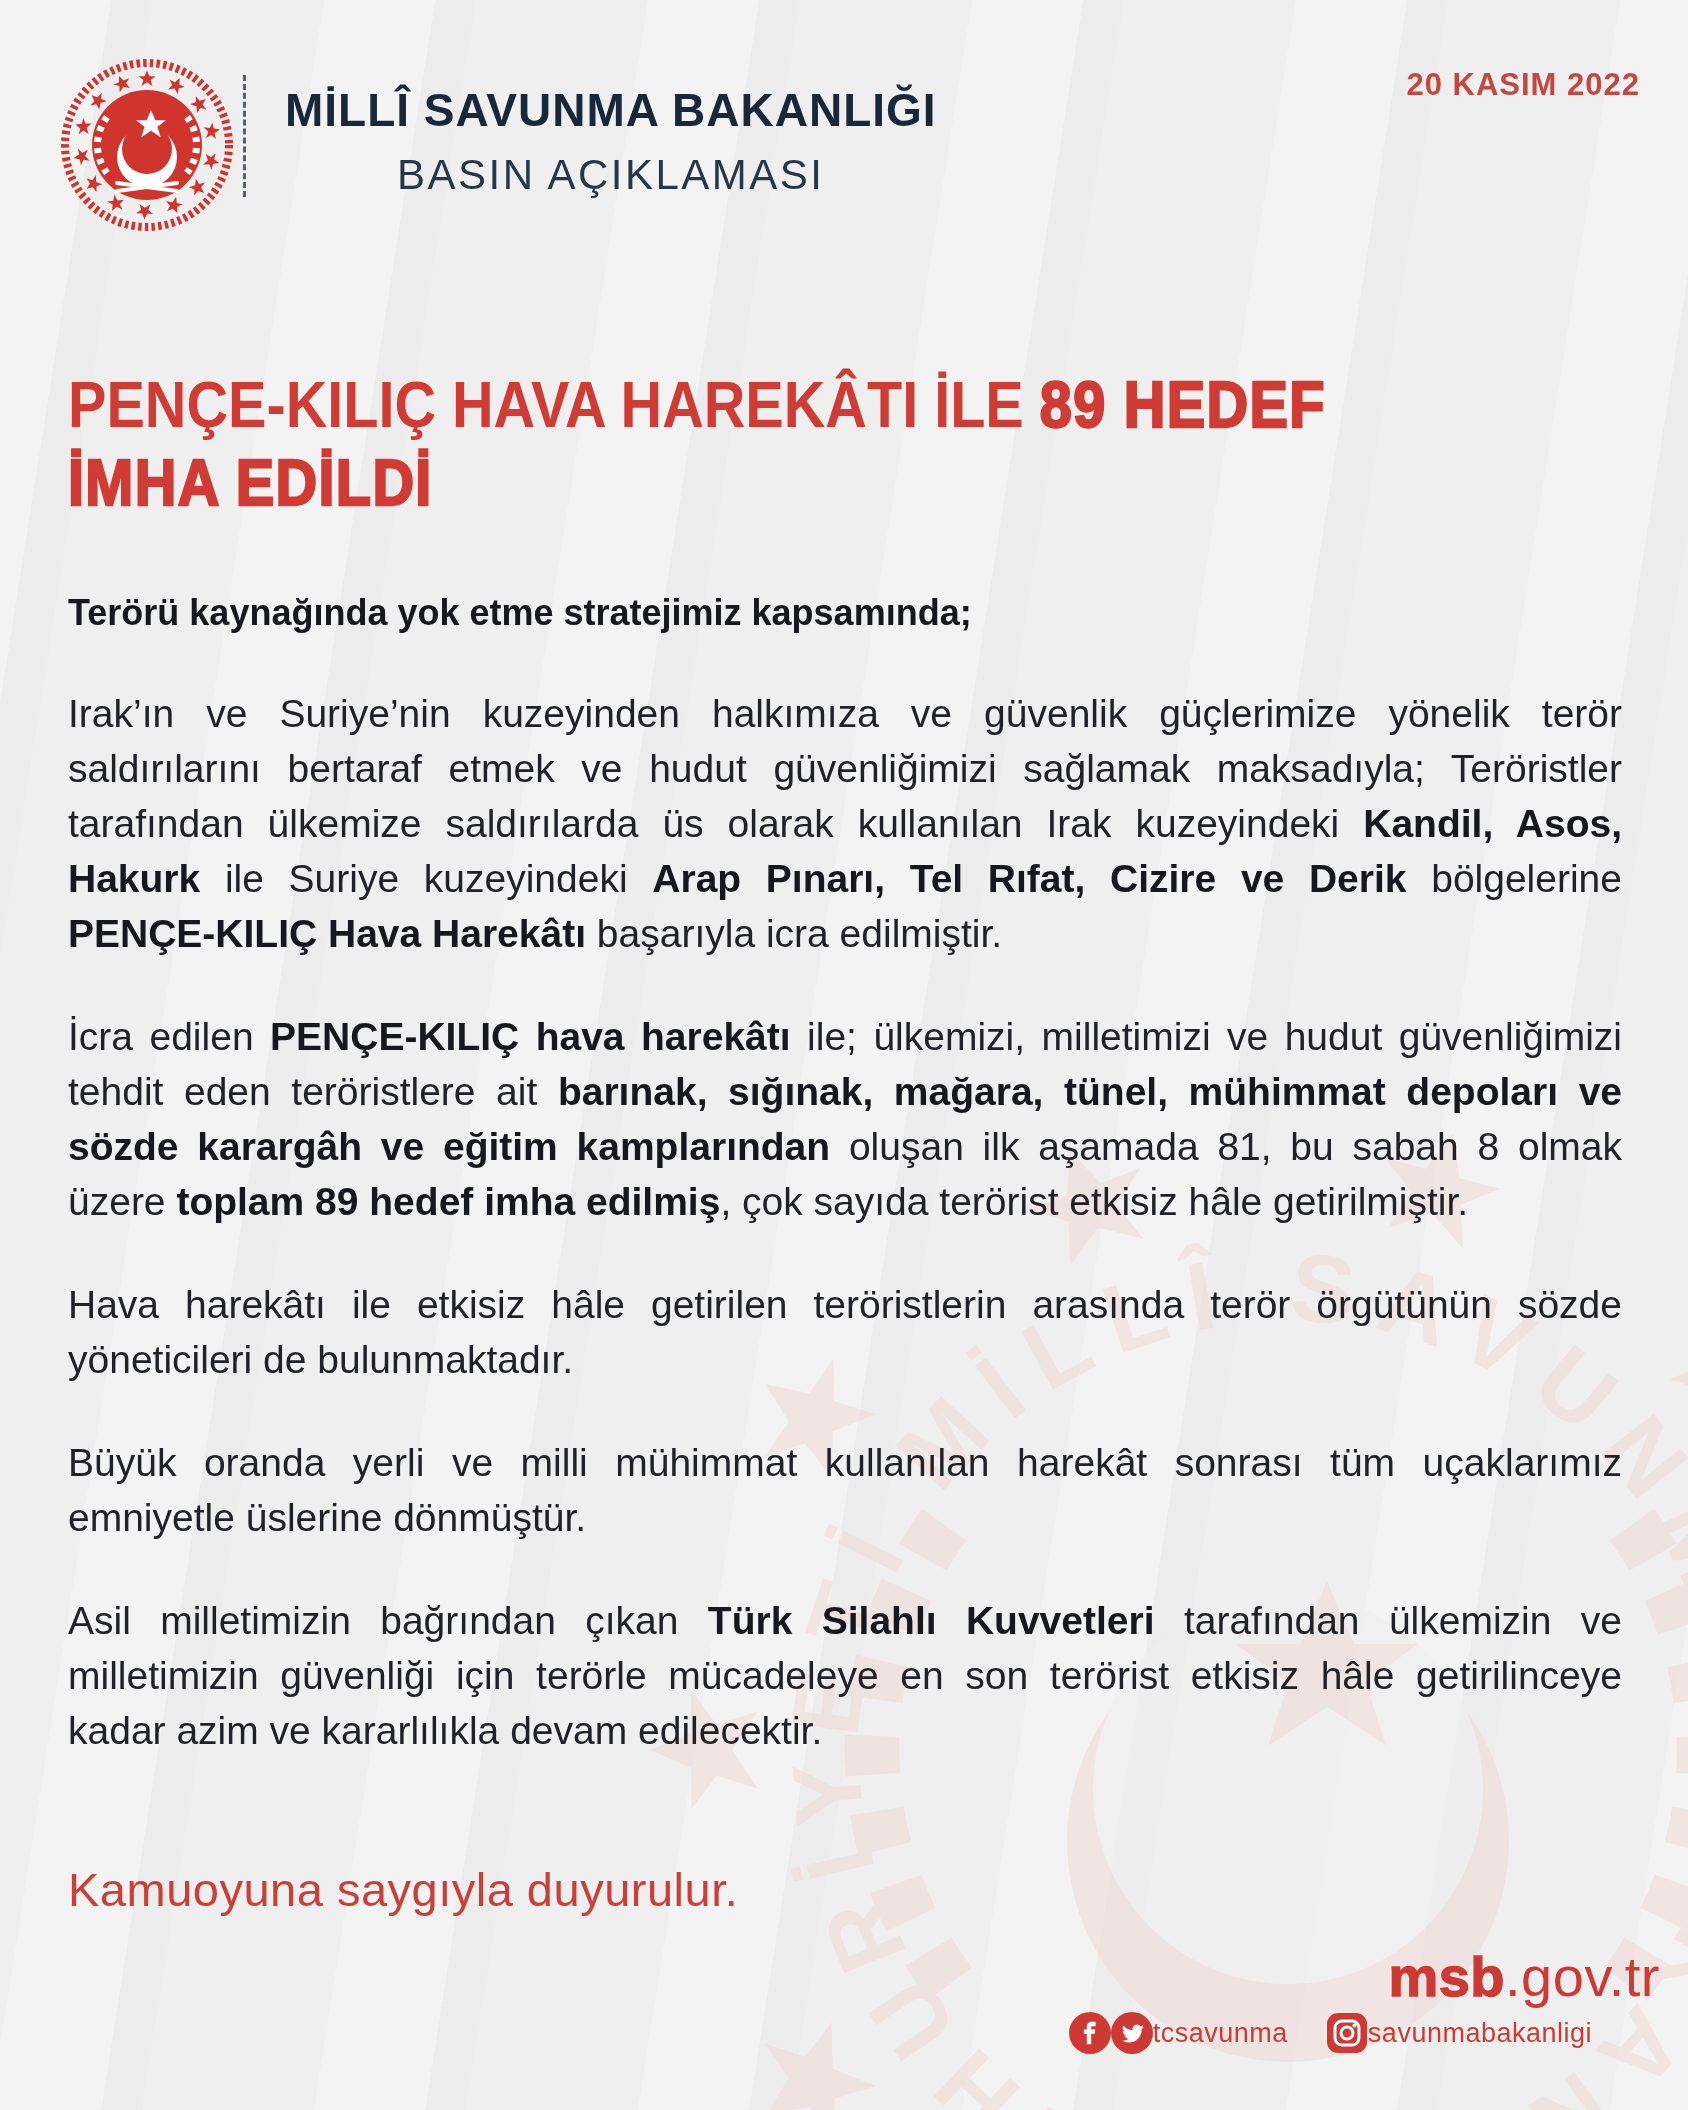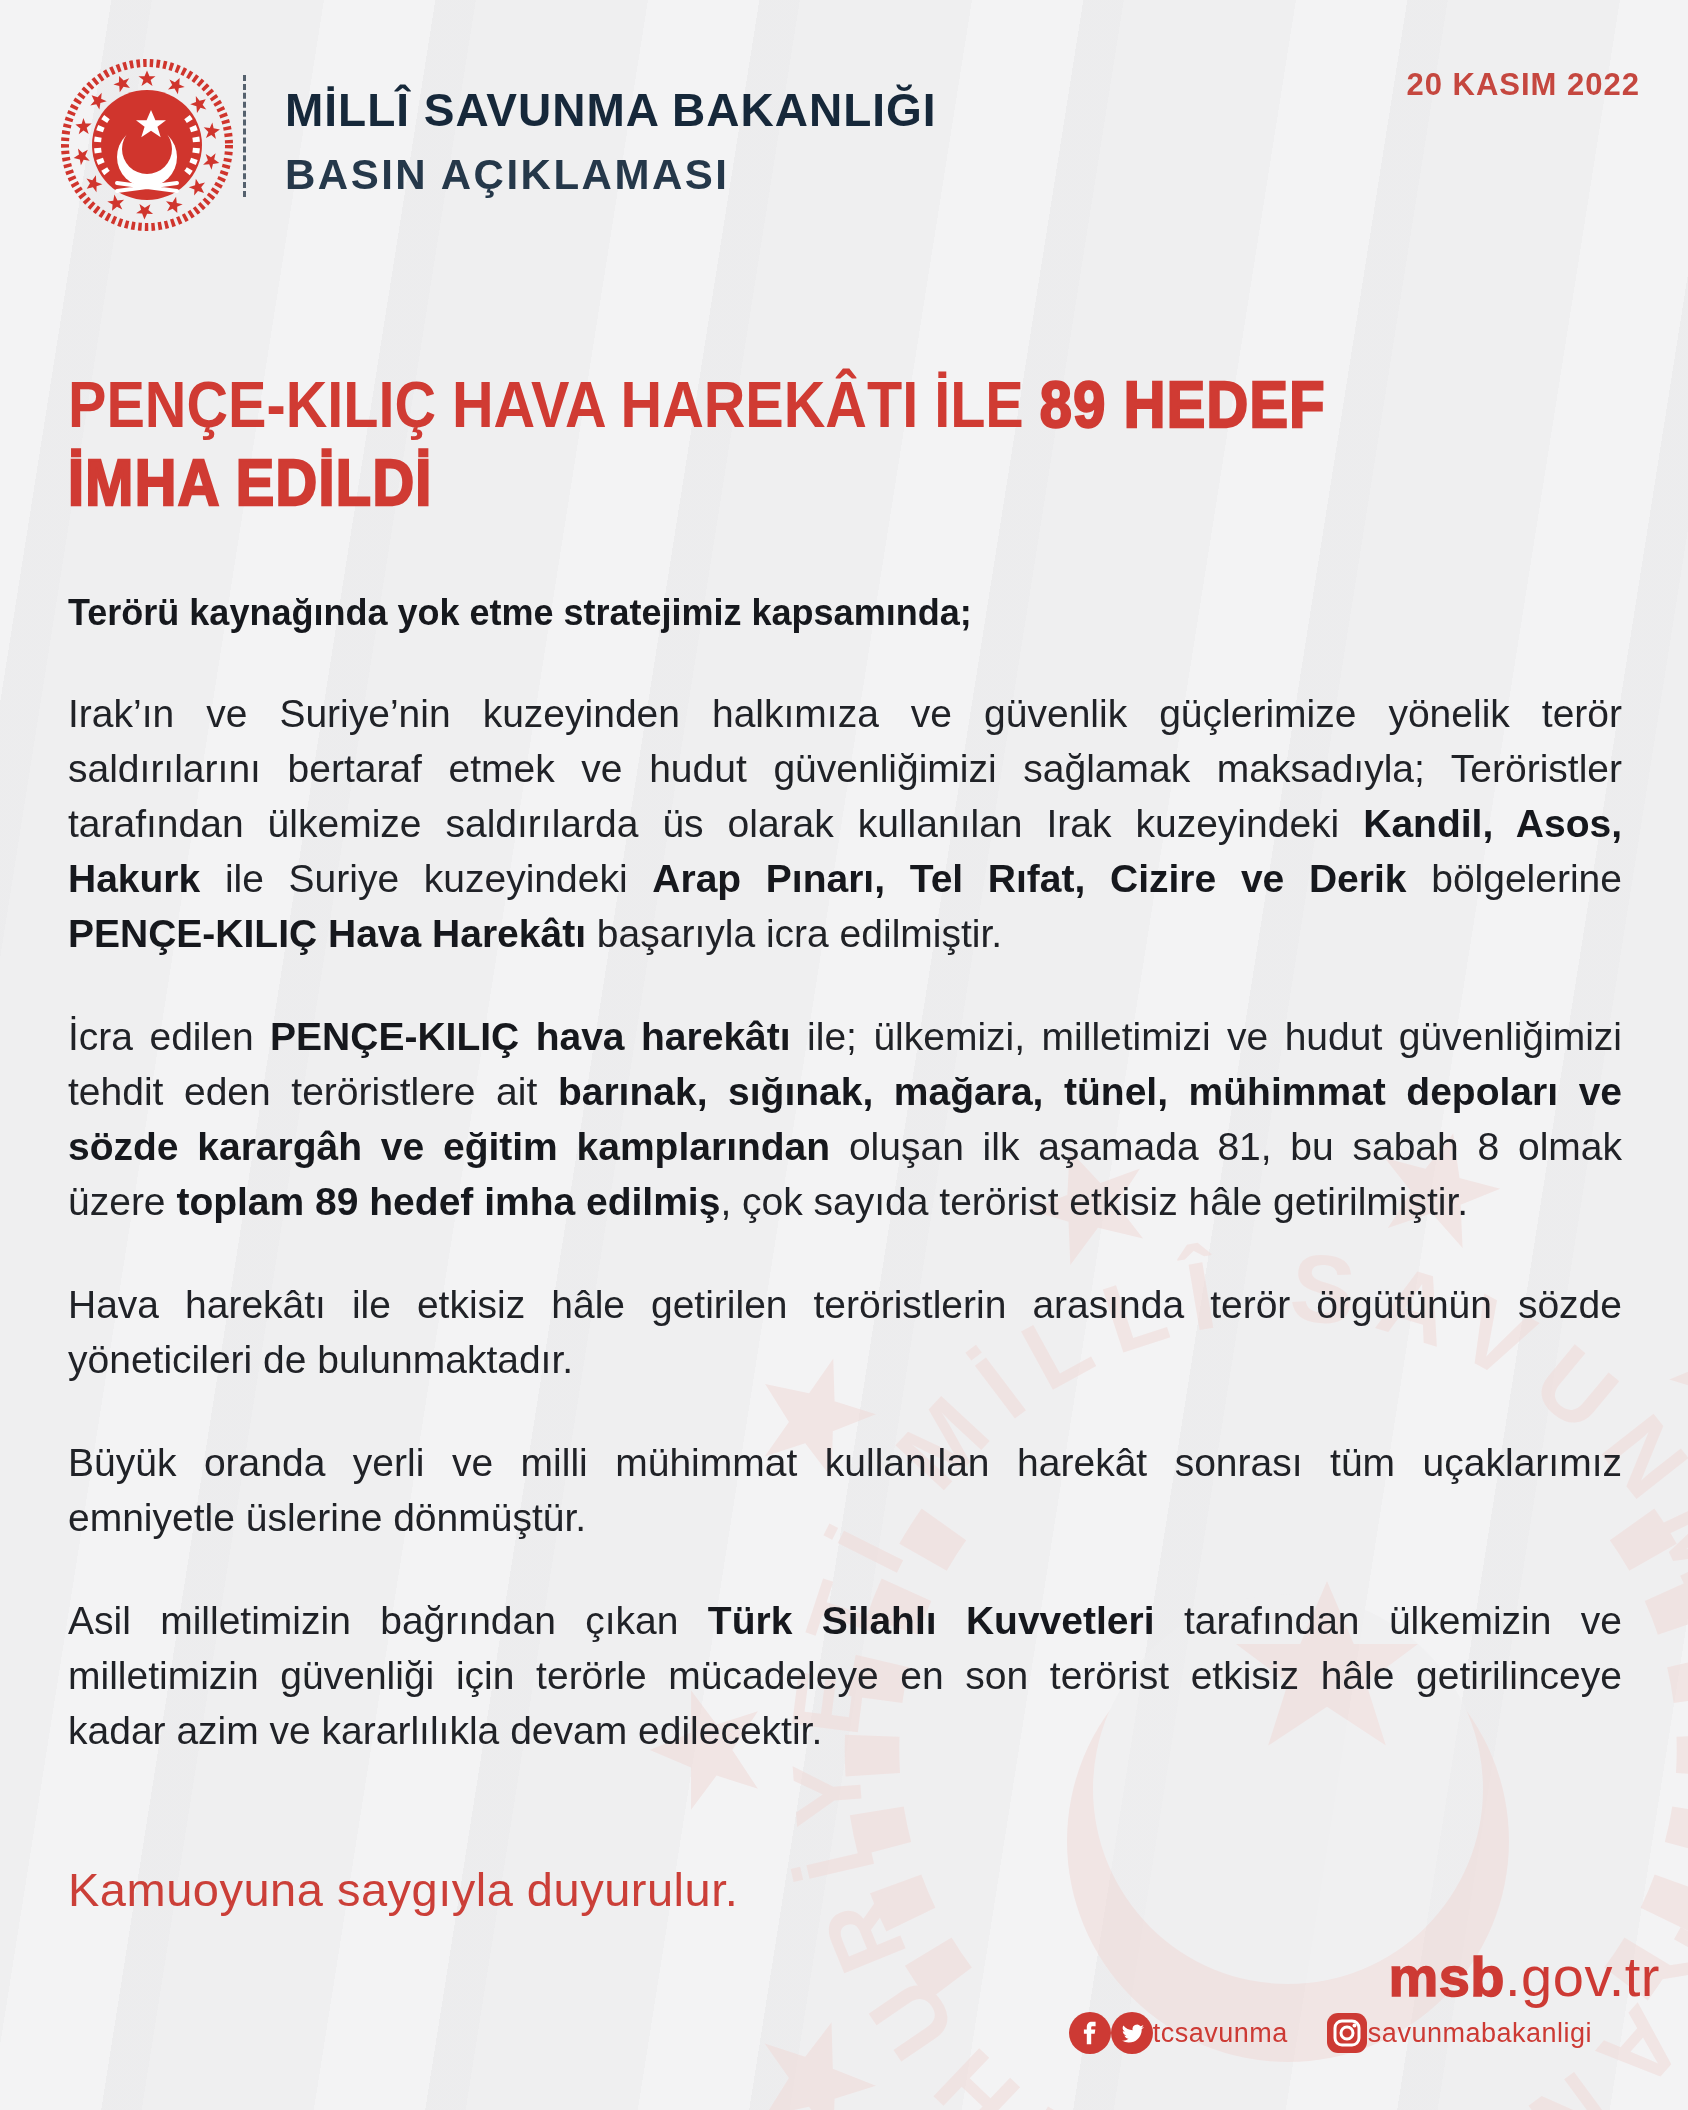--- a/index.html
+++ b/index.html
@@ -12,26 +12,26 @@
   
   .stripes{
     position:absolute;inset:0;pointer-events:none;
     background:repeating-linear-gradient(99deg,
       rgba(255,255,255,.55) 0 110px,
       rgba(210,210,214,.18) 110px 150px,
       rgba(255,255,255,0) 150px 320px);
     opacity:.5;
   }
   
-  .hdr{position:absolute;top:55px;left:57px;right:46px;height:185px;}
+  .hdr{position:absolute;top:55px;left:57px;right:46px;height:185px;text-align:center;}
   .logo{position:absolute;left:0;top:0;width:180px;height:180px;}
   .divider{position:absolute;left:186px;top:20px;height:122px;border-left:3px dashed #55616e;}
   .hgroup{position:absolute;left:228px;top:28px;white-space:nowrap;}
   .ministry{font-size:46px;font-weight:700;letter-spacing:1px;color:#16283a;}
-  .pressrel{font-size:42px;font-weight:700;letter-spacing:2.5px;color:#25384a;margin-top:14px;}
+  .pressrel{font-size:42px;font-weight:400;letter-spacing:2.5px;color:#25384a;margin-top:14px;}
   .date{position:absolute;right:2px;top:12px;font-size:31px;font-weight:700;letter-spacing:1px;color:#c5473f;}
   
   .headline{
     position:absolute;left:68px;top:366px;margin:0;color:#d03b33;
     font-size:64px;line-height:78px;font-weight:700;white-space:nowrap;
     transform:scaleX(.90);transform-origin:left top;letter-spacing:0px;
   }
   .h-strong{-webkit-text-stroke:2.4px currentColor;letter-spacing:1.5px;}
   
   .bodycol{position:absolute;left:68px;top:560px;width:1554px;}

